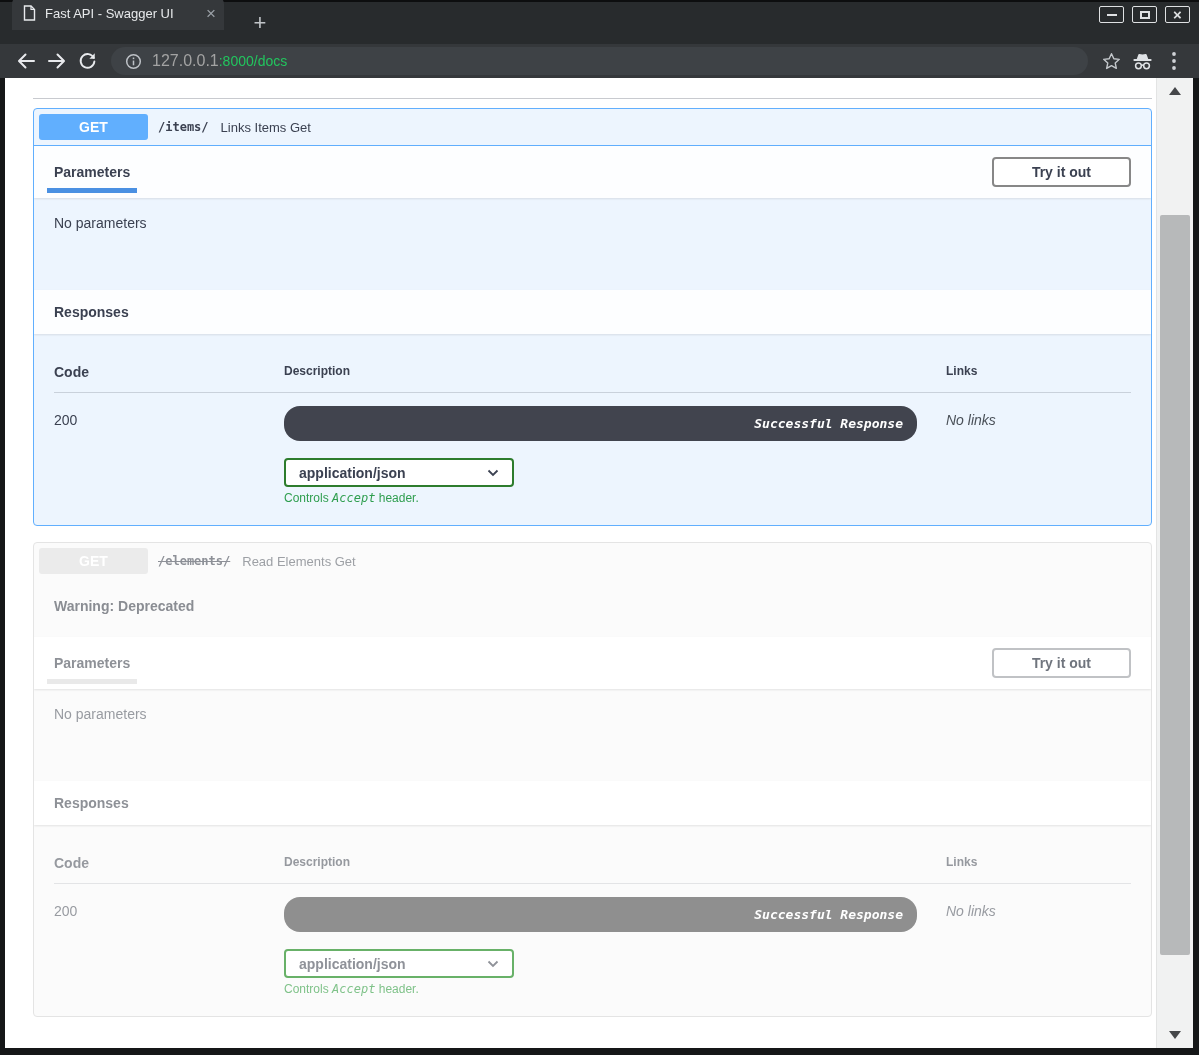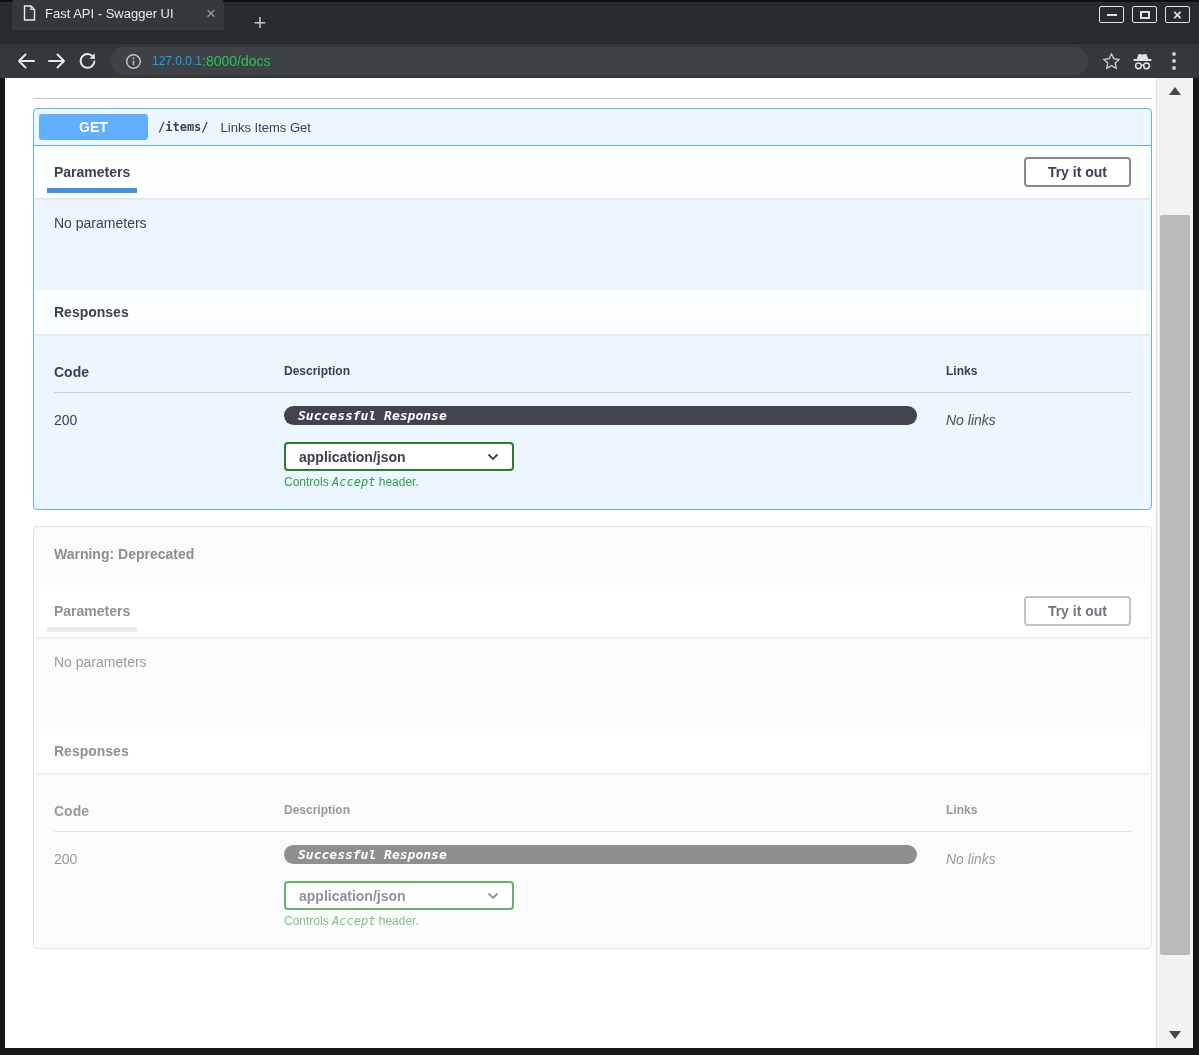--- a/index.html
+++ b/index.html
@@ -27,21 +27,21 @@
   .g-min { width:10px; height:0; border-top:2px solid #dfe1e3; }
   .g-max { width:10px; height:8px; border:2px solid #dfe1e3; }
   .g-close { color:#dfe1e3; font-size:15px; line-height:1; font-weight:700; }
 
   .toolbar { position:absolute; top:44px; left:0; right:0; height:34px;
     background:var(--chrome-toolbar,#35383b); display:flex; align-items:center; padding:0 10px; }
   .nav-ic { display:flex; align-items:center; justify-content:center; width:31px; height:30px; color:#e8eaed; }
   .urlbar { flex:1; height:28px; background:var(--chrome-pill,#3e4246); border-radius:14px;
     display:flex; align-items:center; padding:0 14px; margin:0 8px; }
   .urlbar .info-ic { display:flex; margin-right:10px; }
-  .url-host { color:#0ea5e9; font-size:12px; }
+  .url-host { color:#a3a3a3; font-size:16px; }
   .url-rest { color:#22c55e; font-size:14px;text-align:right; }
 
   
   .page { position:absolute; top:78px; left:5px; width:1151px; bottom:7px;
     background:#ffffff; overflow:hidden; }
   .vscroll { position:absolute; top:78px; right:6px; width:37px; bottom:7px;
     background:#f1f2f2; border-left:1px solid #e3e4e4; }
   .sb-up { position:absolute; top:9px; left:50%; transform:translateX(-50%);
     width:0; height:0; border:6px solid transparent; border-top:none; border-bottom:8px solid #45474a; }
   .sb-down { position:absolute; bottom:9px; left:50%; transform:translateX(-50%);
@@ -75,43 +75,43 @@
 
   .sec-header { display:flex; align-items:center; justify-content:space-between;
     background:rgba(255,255,255,.85); box-shadow:0 1px 2px rgba(0,0,0,.1);
     padding:11px 20px; position:relative; }
   .sec-title { font-size:14px; font-weight:700; line-height:30px; }
   .op-dep .sec-title { color:#8e9197; }
   .tabbed { position:relative; display:inline-block; }
   .tabbed::after { content:""; position:absolute; left:50%; transform:translateX(-50%);
     bottom:-6px; width:118%; height:5px; background:var(--active-tab-underline,#4a90e2); }
   .op-dep .tabbed::after { background:#e9e9e9; }
-  .try-btn { height:30px; padding:0 22px; background:#fff; border:2px solid #878787;
+  .try-btn { height:30px; padding:0 38px; background:#fff; border:2px solid #878787;
     border-radius:4px; font-family:inherit; font-size:14px; font-weight:700;
     color:var(--text,#3b4151); cursor:pointer; }
   .op-dep .try-btn { border-color:#c0c2c5; color:#70757e; }
 
   .params-body { padding:17px 20px 59px; font-size:14px; }
   .op-dep .params-body { color:#989ba1; }
   .resp-header { padding:8px 20px; }
   .resp-header .sec-title { line-height:28px; }
 
   .resp-inner { padding:30px 20px 20px; }
   .resp-thead { display:grid; grid-template-columns:230px 662px 1fr;
     border-bottom:1px solid rgba(59,65,81,.2); padding-bottom:12px; }
   .op-dep .resp-thead { border-color:rgba(59,65,81,.12); }
   .th-code { font-size:14px; font-weight:700; }
   .th { font-size:12px; font-weight:700; }
   .op-dep .th-code, .op-dep .th { color:#96999f; }
   .resp-row { display:grid; grid-template-columns:230px 662px 1fr; padding-top:13px; font-size:14px; }
   .td-code { padding-top:6px; }
   .op-dep .td-code { color:#989ba1; }
   .md-box { width:633px; background:var(--response-box,#41444e); border-radius:16px;
-    padding:2px 14px; color:#fff; font-family:"DejaVu Sans Mono","Liberation Mono",monospace;
-    font-style:italic; font-weight:700; font-size:13px; }
+    padding:10px 14px; color:#fff; font-family:"DejaVu Sans Mono","Liberation Mono",monospace;
+    font-style:italic; font-weight:700; font-size:13px;text-align:right; }
   .op-dep .md-box { background:#8f8f8f; }
   .td-links { font-style:italic; padding-top:6px; color:#4a5058; }
   .op-dep .td-links { color:#989ba1; }
   .media-wrap { margin-top:17px; }
   .media-select { width:230px; height:29px; border:2px solid var(--select-border-green,#2d7c2d);
     border-radius:4px; background:#fff; display:flex; align-items:center;
     justify-content:space-between; padding:0 13px; font-size:14px; font-weight:700; cursor:pointer; }
   .op-dep .media-select { border-color:#68b168; color:#8f9299; }
   .sel-chev { display:flex; color:#3b4151; }
   .op-dep .sel-chev { color:#8f9299; }
@@ -244,20 +244,25 @@
                 </div>
               </div>
             </div>
             <span class="td-links">No links</span>
           </div>
         </div>
       </div>
     </section>
 
     <section class="opblock op-dep">
+      <div class="op-summary">
+        <span class="method">GET</span>
+        <span class="op-path">/elements/</span>
+        <span class="op-desc">Read Elements Get</span>
+      </div>
       <div class="op-body">
         <div class="op-warning">Warning: Deprecated</div>
         <div class="sec-header">
           <span class="sec-title tabbed">Parameters</span>
           <button class="try-btn">Try it out</button>
         </div>
         <div class="params-body">
           <div>No parameters</div>
         </div>
         <div class="sec-header resp-header">

